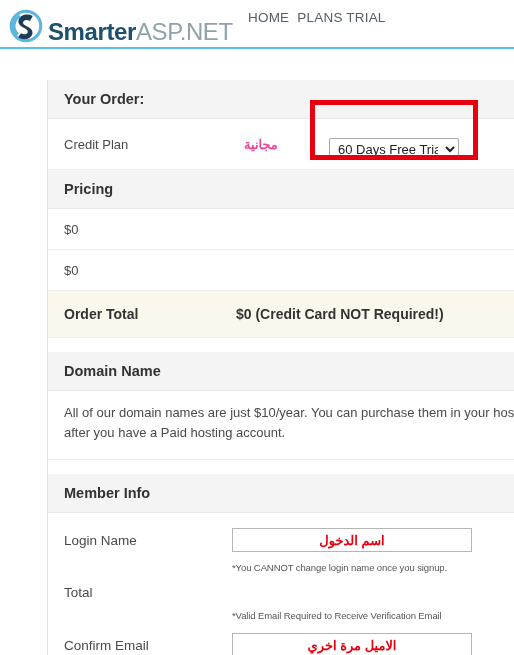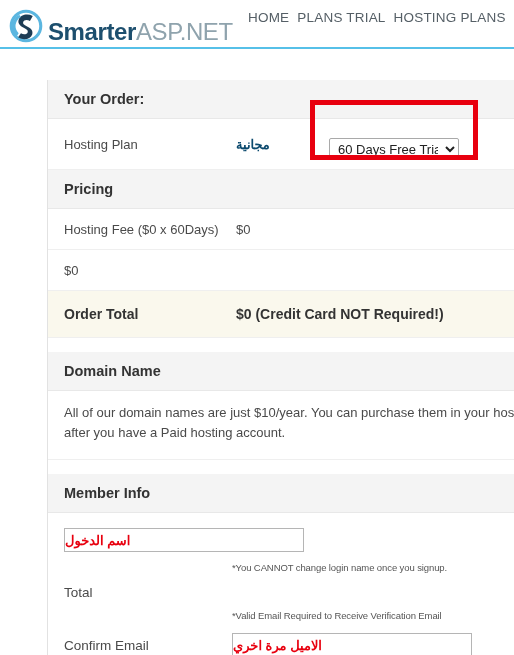--- a/index.html
+++ b/index.html
@@ -106,25 +106,26 @@
     color: #333333;
     font-size: 14px;
     padding-top: 12px;
     padding-bottom: 12px;
   }
   .row.total .label { font-weight: bold; }
 
   .row.plan { padding-top: 14px; padding-bottom: 14px; }
 
   .arabic-note {
-    color: #0c4a6e;
+    color: #ec4899;
     font-weight: bold;
     font-size: 13px;
     direction: rtl;
     white-space: nowrap;
+    margin-left: 8px;
   }
 
   .plan-select {
     font-family: "Liberation Sans", sans-serif;
     font-size: 13px;
     color: #222;
     padding: 2px 4px;
     border: 1px solid #a9a9a9;
     background: #ffffff;
     border-radius: 2px;
@@ -154,21 +155,21 @@
   }
   .form-row .label { width: 168px; flex: 0 0 168px; }
   .field {
     width: 240px;
     height: 24px;
     box-sizing: border-box;
     border: 1px solid #b5b5b5;
     background: #ffffff;
     display: flex;
     align-items: center;
-    justify-content: flex-start;
+    justify-content: center;
   }
   .field .txt {
     color: #e8000f;
     font-weight: bold;
     font-size: 13px;
     direction: rtl;
     text-align: center;
   }
   .hint {
     padding: 3px 16px 5px 184px;
@@ -201,42 +202,40 @@
       <path d="M20 12a24 24 0 0 0-5 39l4-6a18 18 0 0 1 4-29z" fill="#5bb6e0"></path>
     </svg>
     <div class="brand-text">
       <span class="b1">Smarter</span><span class="b2">ASP.NET</span>
     </div>
   </div>
 
   <nav class="main-nav">
     <a href="#">HOME</a>
     <a href="#">PLANS TRIAL</a>
-    <a href="#">HOSTING PLANS</a>
 
   </nav>
 
 </div>
 
 <div class="order-panel">
 
   <div class="sec-head">Your Order:</div>
 
   <div class="row plan">
-    <span class="label">Hosting Plan</span>
+    <span class="label">Credit Plan</span>
     <span class="arabic-note">مجانية</span>
     <select class="plan-select">
       <option>60 Days Free Trial</option>
     </select>
   </div>
 
   <div class="sec-head">Pricing</div>
 
   <div class="row">
-    <span class="label">Hosting Fee ($0 x 60Days)</span>
     <span class="value">$0</span>
   </div>
 
   <div class="row">
     <span class="value">$0</span>
   </div>
 
   <div class="row total">
     <span class="label">Order Total</span>
     <span class="value">$0 (Credit Card NOT Required!)</span>
@@ -247,20 +246,21 @@
   <div class="sec-head">Domain Name</div>
   <div class="domain-body">All of our domain names are just $10/year. You can purchase them in your hosting control panel after you have a Paid hosting account.</div>
 
   <div style="height:14px"></div>
 
   <div class="sec-head">Member Info</div>
 
   <div style="height:8px"></div>
 
   <div class="form-row">
+    <span class="label">Login Name</span>
     <div class="field">
       <span class="txt">اسم الدخول</span>
     </div>
   </div>
   <div class="hint">*You CANNOT change login name once you signup.</div>
 
   <div class="form-row">
     <span class="label">Total</span>
   </div>
   <div class="hint">*Valid Email Required to Receive Verification Email</div>

